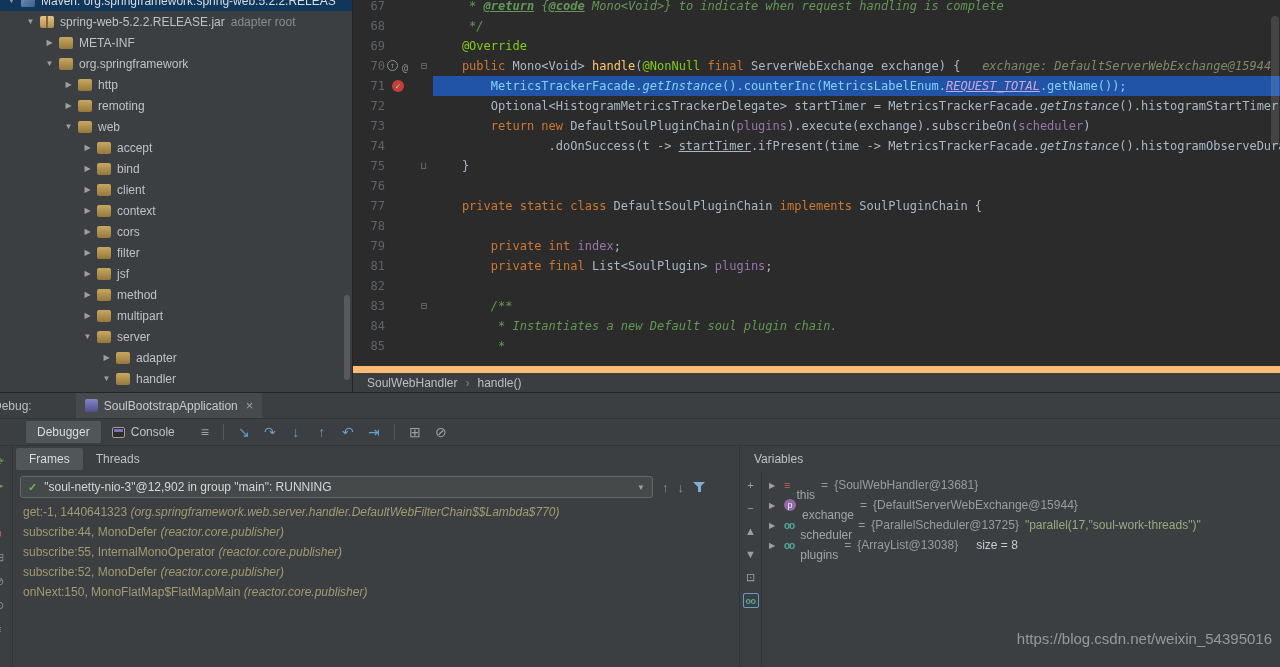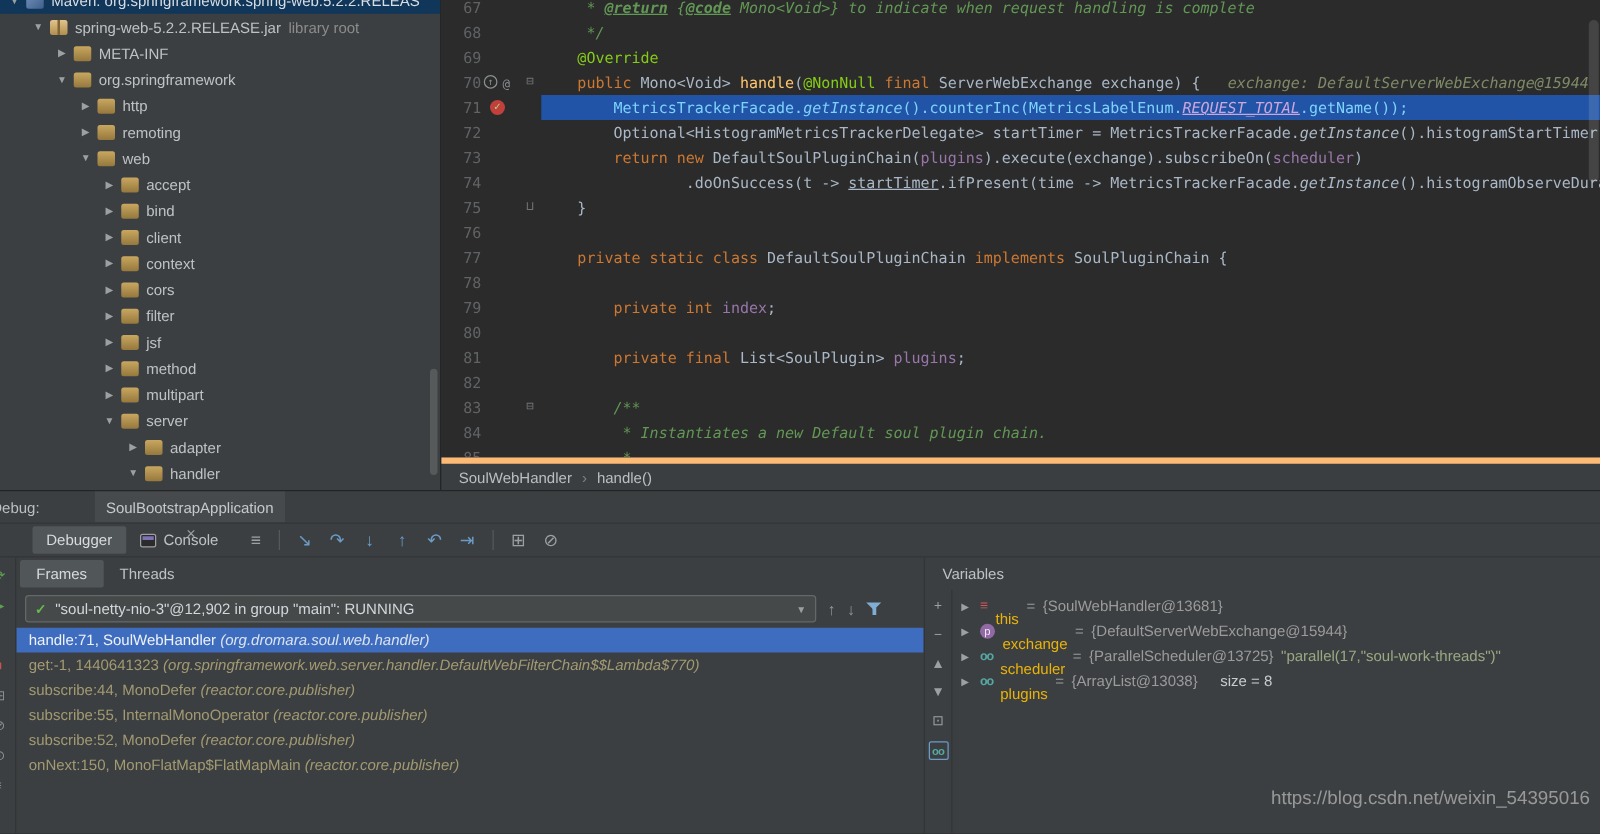--- a/index.html
+++ b/index.html
@@ -45,28 +45,28 @@
 .c-doctag { color:#629755; font-style:italic; font-weight:bold; text-decoration:underline; }
 .c-ann { color:#84cc16; }
 .c-fn { color:#ffc66d; }
 .c-field { color:#9876aa; }
 .c-const { color:#9876aa; font-style:italic; text-decoration:underline; }
 .c-smethod { font-style:italic; color:#a9b7c6; }
 .c-localu { text-decoration:underline; color:#a9b7c6; }
 .c-hint { color:#7e8a67; font-style:italic; }
 .editor-scrollbar { position:absolute; right:0; top:0; bottom:26px; width:10px; }
 .editor-scrollbar .thumb { position:absolute; top:16px; right:1px; width:8px; height:130px; background:rgba(255,255,255,0.12); border-radius:4px; }
-.breadcrumb { position:absolute; left:0; right:0; bottom:0; height:26px; background:#3b3e40; border-top:5px solid #fdba74; display:flex; align-items:center; gap:8px; padding-left:14px; color:#bbbec2; }
+.breadcrumb { position:absolute; left:0; right:0; bottom:0; height:26px; background:#3b3e40; border-top:7px solid #fdba74; display:flex; align-items:center; gap:8px; padding-left:14px; color:#bbbec2; }
 .bc-sep { color:#7e8284; }
 
 
 .debug { height:275px; background:#3c3f41; border-top:1px solid #242424; display:flex; flex-direction:column; }
 .debug-header { height:25px; flex:none; display:flex; align-items:center; }
 .debug-label { margin-left:-7px; color:#bbbec2; white-space:nowrap; }
-.session-tab { margin-left:44px; height:25px; display:flex; align-items:center; gap:6px; padding:0 9px; background:rgba(255,255,255,0.06); color:#c6c9cc;flex-direction:column; }
+.session-tab { margin-left:44px; height:25px; display:flex; align-items:center; gap:6px; padding:0 9px; background:rgba(255,255,255,0.06); color:#c6c9cc; }
 .run-config-icon { width:13px; height:13px; border-radius:2px; background:linear-gradient(#8585c3,#50508d); }
 .tab-close { color:#9da0a2; font-size:13px; margin-left:2px; }
 .debug-toolbar { height:28px; flex:none; display:flex; align-items:center; border-top:1px solid #323537; border-bottom:1px solid #323537; padding-left:26px; }
 .view-tab { height:22px; display:flex; align-items:center; gap:6px; padding:0 11px; color:#bfc2c5; border-radius:2px; }
 .view-tab.selected { background:#515658; color:#d8dbde; }
 .console-icon { width:13px; height:11px; border:1px solid #9da0a2; border-radius:2px; position:relative; background:#2b2b2b; }
 .console-icon::after { content:""; position:absolute; left:1px; right:1px; top:1px; height:3px; background:#7f72b3; }
 .tb-icon { width:26px; text-align:center; font-size:14px; color:#6a9cc7; }
 .icon-group { display:flex; }
 [data-name="layout-settings-icon"] { color:#9da0a2; margin-left:8px; width:22px; }
@@ -101,21 +101,21 @@
 .vars-body { flex:1; display:flex; overflow:hidden; }
 .vars-toolbar { width:22px; flex:none; border-right:1px solid #323537; display:flex; flex-direction:column; align-items:center; padding-top:6px; gap:8px; }
 .vt-icon { width:16px; height:15px; line-height:15px; text-align:center; color:#9da0a2; font-size:11px; }
 .vt-icon.active { border:1px solid #6a9cc7; border-radius:2px; color:#56a8a2; font-weight:bold; font-size:9px; letter-spacing:-0.5px; }
 .vars-list { flex:1; padding-top:3px; overflow:hidden; }
 .var-row { height:20px; display:flex; align-items:center; gap:6px; padding-left:7px; white-space:nowrap; }
 .var-arrow { color:#9da0a2; font-size:8px; width:9px; flex:none; }
 .vi-this { color:#cf5b56; font-weight:bold; font-size:11px; }
 .vi-param { width:12px; height:12px; flex:none; border-radius:50%; background:#9169a4; color:#f0e6f5; font-size:9px; line-height:12px; text-align:center; }
 .vi-field { color:#56a8a2; font-weight:bold; font-size:10px; letter-spacing:-1px; }
-.vname { color:#eab308;margin-top:20px; }
+.vname { color:#a3a3a3;margin-top:20px; }
 .veq, .vval { color:#9b9b9b; }
 .vstr { color:#9aa883; }
 .vextra { color:#c7cbd0; margin-left:12px; }
 
 .watermark { position:absolute; right:8px; top:630px; font-size:15px; color:#a2a2a2; opacity:0.9; }
 </style>
 </head>
 <body>
 
 <div class="top" data-name="main-area">
@@ -123,21 +123,21 @@
     <div class="tree" data-name="project-tree">
         <div class="tree-row selected" data-name="tree-item" style="padding-left: 5px;">
           <span class="tree-arrow" data-name="collapse-arrow-icon">▼</span>
           <span class="ticon ticon-maven" data-name="maven-icon"></span>
           <span class="tlabel" data-name="tree-item-label">Maven: org.springframework:spring-web:5.2.2.RELEAS</span>
         </div>
         <div class="tree-row" data-name="tree-item" style="padding-left: 24px;">
           <span class="tree-arrow" data-name="collapse-arrow-icon">▼</span>
           <span class="ticon ticon-jar" data-name="jar-icon"></span>
           <span class="tlabel" data-name="tree-item-label">spring-web-5.2.2.RELEASE.jar</span>
-          <span class="tsuffix" data-name="tree-item-suffix">library root</span>
+          <span class="tsuffix" data-name="tree-item-suffix">adapter root</span>
         </div>
         <div class="tree-row" data-name="tree-item" style="padding-left: 43px;">
           <span class="tree-arrow" data-name="expand-arrow-icon">▶</span>
           <span class="ticon ticon-package" data-name="package-icon"></span>
           <span class="tlabel" data-name="tree-item-label">META-INF</span>
         </div>
         <div class="tree-row" data-name="tree-item" style="padding-left: 43px;">
           <span class="tree-arrow" data-name="collapse-arrow-icon">▼</span>
           <span class="ticon ticon-package" data-name="package-icon"></span>
           <span class="tlabel" data-name="tree-item-label">org.springframework</span>
@@ -229,21 +229,20 @@
           <div class="cline" data-name="code-line"><span class="gutter" data-name="gutter"><span class="lnum" data-name="line-number">70</span><span class="gicons" data-name="gutter-icons"><span class="gi-ovr" data-name="overrides-method-icon">↑</span><span class="gi-at" data-name="annotation-marker-icon">@</span></span><span class="fold" data-name="fold-marker-icon">⊟</span></span><span class="ccode" data-name="code-text"><span class="c-kw">    public</span><span class="c-pl"> Mono&lt;Void&gt; </span><span class="c-fn">handle</span><span class="c-pl">(</span><span class="c-ann">@NonNull</span><span class="c-kw"> final</span><span class="c-pl"> ServerWebExchange exchange) {</span><span class="c-hint">   exchange: DefaultServerWebExchange@15944</span></span></div>
           <div class="cline exec" data-name="code-line"><span class="gutter" data-name="gutter"><span class="lnum" data-name="line-number">71</span><span class="gicons" data-name="gutter-icons"><span class="gi-bp" data-name="breakpoint-verified-icon">✓</span></span><span class="fold" data-name="fold-column"></span></span><span class="ccode" data-name="code-text"><span class="c-pl">        MetricsTrackerFacade.</span><span class="c-smethod">getInstance</span><span class="c-pl">().counterInc(MetricsLabelEnum.</span><span class="c-const">REQUEST_TOTAL</span><span class="c-pl">.getName());</span></span></div>
           <div class="cline" data-name="code-line"><span class="gutter" data-name="gutter"><span class="lnum" data-name="line-number">72</span><span class="gicons" data-name="gutter-icons"></span><span class="fold" data-name="fold-column"></span></span><span class="ccode" data-name="code-text"><span class="c-pl">        Optional&lt;HistogramMetricsTrackerDelegate&gt; startTimer = MetricsTrackerFacade.</span><span class="c-smethod">getInstance</span><span class="c-pl">().histogramStartTimer(Met</span></span></div>
           <div class="cline" data-name="code-line"><span class="gutter" data-name="gutter"><span class="lnum" data-name="line-number">73</span><span class="gicons" data-name="gutter-icons"></span><span class="fold" data-name="fold-column"></span></span><span class="ccode" data-name="code-text"><span class="c-kw">        return new</span><span class="c-pl"> DefaultSoulPluginChain(</span><span class="c-field">plugins</span><span class="c-pl">).execute(exchange).subscribeOn(</span><span class="c-field">scheduler</span><span class="c-pl">)</span></span></div>
           <div class="cline" data-name="code-line"><span class="gutter" data-name="gutter"><span class="lnum" data-name="line-number">74</span><span class="gicons" data-name="gutter-icons"></span><span class="fold" data-name="fold-column"></span></span><span class="ccode" data-name="code-text"><span class="c-pl">                .doOnSuccess(t -&gt; </span><span class="c-localu">startTimer</span><span class="c-pl">.ifPresent(time -&gt; MetricsTrackerFacade.</span><span class="c-smethod">getInstance</span><span class="c-pl">().histogramObserveDuratio</span></span></div>
           <div class="cline" data-name="code-line"><span class="gutter" data-name="gutter"><span class="lnum" data-name="line-number">75</span><span class="gicons" data-name="gutter-icons"></span><span class="fold" data-name="fold-marker-icon">⊔</span></span><span class="ccode" data-name="code-text"><span class="c-pl">    }</span></span></div>
           <div class="cline" data-name="code-line"><span class="gutter" data-name="gutter"><span class="lnum" data-name="line-number">76</span><span class="gicons" data-name="gutter-icons"></span><span class="fold" data-name="fold-column"></span></span><span class="ccode" data-name="code-text"></span></div>
           <div class="cline" data-name="code-line"><span class="gutter" data-name="gutter"><span class="lnum" data-name="line-number">77</span><span class="gicons" data-name="gutter-icons"></span><span class="fold" data-name="fold-column"></span></span><span class="ccode" data-name="code-text"><span class="c-kw">    private static class</span><span class="c-pl"> DefaultSoulPluginChain </span><span class="c-kw">implements</span><span class="c-pl"> SoulPluginChain {</span></span></div>
           <div class="cline" data-name="code-line"><span class="gutter" data-name="gutter"><span class="lnum" data-name="line-number">78</span><span class="gicons" data-name="gutter-icons"></span><span class="fold" data-name="fold-column"></span></span><span class="ccode" data-name="code-text"></span></div>
           <div class="cline" data-name="code-line"><span class="gutter" data-name="gutter"><span class="lnum" data-name="line-number">79</span><span class="gicons" data-name="gutter-icons"></span><span class="fold" data-name="fold-column"></span></span><span class="ccode" data-name="code-text"><span class="c-kw">        private int</span><span class="c-field"> index</span><span class="c-pl">;</span></span></div>
-          <div class="cline" data-name="code-line"><span class="gutter" data-name="gutter"><span class="lnum" data-name="line-number">80</span><span class="gicons" data-name="gutter-icons"></span><span class="fold" data-name="fold-column"></span></span><span class="ccode" data-name="code-text"></span></div>
           <div class="cline" data-name="code-line"><span class="gutter" data-name="gutter"><span class="lnum" data-name="line-number">81</span><span class="gicons" data-name="gutter-icons"></span><span class="fold" data-name="fold-column"></span></span><span class="ccode" data-name="code-text"><span class="c-kw">        private final</span><span class="c-pl"> List&lt;SoulPlugin&gt; </span><span class="c-field">plugins</span><span class="c-pl">;</span></span></div>
           <div class="cline" data-name="code-line"><span class="gutter" data-name="gutter"><span class="lnum" data-name="line-number">82</span><span class="gicons" data-name="gutter-icons"></span><span class="fold" data-name="fold-column"></span></span><span class="ccode" data-name="code-text"></span></div>
           <div class="cline" data-name="code-line"><span class="gutter" data-name="gutter"><span class="lnum" data-name="line-number">83</span><span class="gicons" data-name="gutter-icons"></span><span class="fold" data-name="fold-marker-icon">⊟</span></span><span class="ccode" data-name="code-text"><span class="c-doc">        /**</span></span></div>
           <div class="cline" data-name="code-line"><span class="gutter" data-name="gutter"><span class="lnum" data-name="line-number">84</span><span class="gicons" data-name="gutter-icons"></span><span class="fold" data-name="fold-column"></span></span><span class="ccode" data-name="code-text"><span class="c-doc">         * Instantiates a new Default soul plugin chain.</span></span></div>
           <div class="cline" data-name="code-line"><span class="gutter" data-name="gutter"><span class="lnum" data-name="line-number">85</span><span class="gicons" data-name="gutter-icons"></span><span class="fold" data-name="fold-column"></span></span><span class="ccode" data-name="code-text"><span class="c-doc">         *</span></span></div>
         </div>
     </div>
     <div class="editor-scrollbar" data-name="editor-scrollbar">
         <div class="thumb" data-name="editor-scrollbar-thumb"></div>
       </div>
@@ -308,21 +307,20 @@
         <div class="thread-combo" data-name="thread-selector">
           <span class="check" data-name="thread-running-icon">✓</span>
           <span class="combo-text" data-name="thread-selector-value">"soul-netty-nio-3"@12,902 in group "main": RUNNING</span>
           <span class="combo-caret" data-name="chevron-down-icon">▼</span>
         </div>
         <span class="nav-icon" data-name="prev-frame-icon">↑</span>
         <span class="nav-icon" data-name="next-frame-icon">↓</span>
         <span class="funnel" data-name="hide-library-frames-icon"></span>
       </div>
       <div class="frames-list" data-name="frames-list">
-          <div class="frame-row selected" data-name="stack-frame-row"><span class="floc" data-name="frame-location">handle:71, SoulWebHandler </span><span class="pkg" data-name="frame-package">(org.dromara.soul.web.handler)</span></div>
           <div class="frame-row" data-name="stack-frame-row"><span class="floc" data-name="frame-location">get:-1, 1440641323 </span><span class="pkg" data-name="frame-package">(org.springframework.web.server.handler.DefaultWebFilterChain$$Lambda$770)</span></div>
           <div class="frame-row" data-name="stack-frame-row"><span class="floc" data-name="frame-location">subscribe:44, MonoDefer </span><span class="pkg" data-name="frame-package">(reactor.core.publisher)</span></div>
           <div class="frame-row" data-name="stack-frame-row"><span class="floc" data-name="frame-location">subscribe:55, InternalMonoOperator </span><span class="pkg" data-name="frame-package">(reactor.core.publisher)</span></div>
           <div class="frame-row" data-name="stack-frame-row"><span class="floc" data-name="frame-location">subscribe:52, MonoDefer </span><span class="pkg" data-name="frame-package">(reactor.core.publisher)</span></div>
           <div class="frame-row" data-name="stack-frame-row"><span class="floc" data-name="frame-location">onNext:150, MonoFlatMap$FlatMapMain </span><span class="pkg" data-name="frame-package">(reactor.core.publisher)</span></div>
         </div>
     </div>
     <div class="vars-pane" data-name="variables-panel">
       <div class="vars-title" data-name="variables-title">Variables</div>
       <div class="vars-body" data-name="variables-body">

